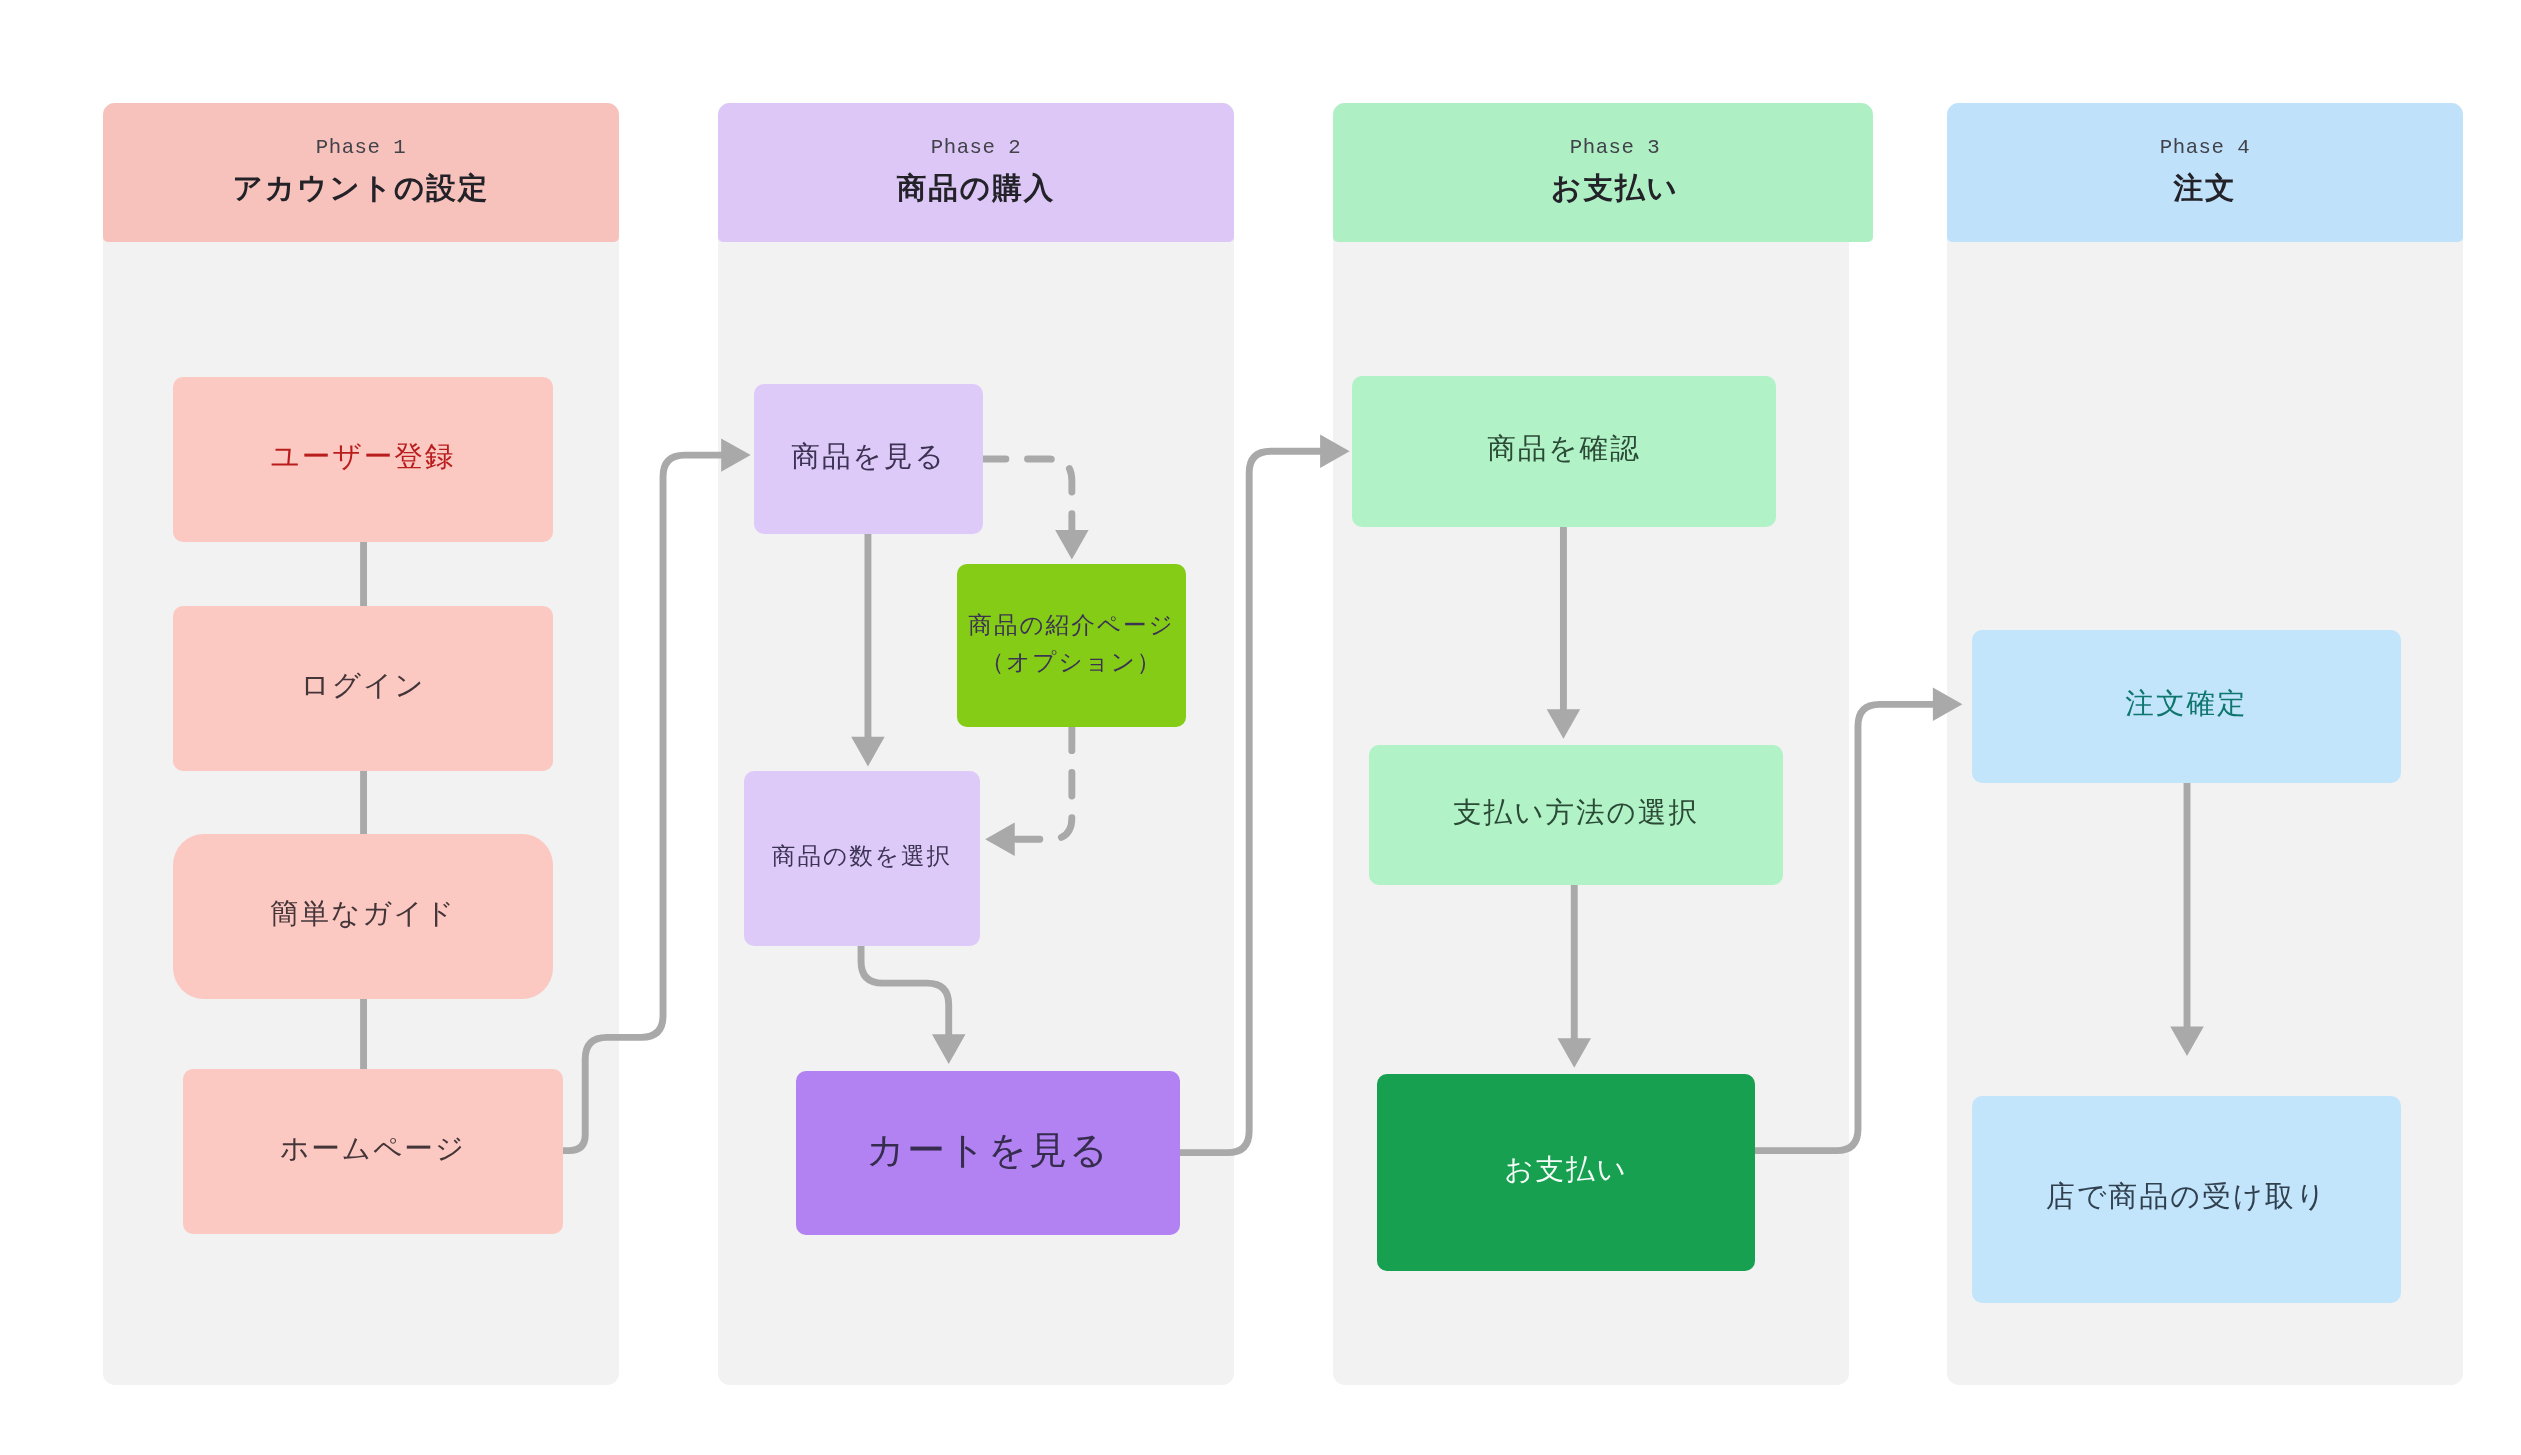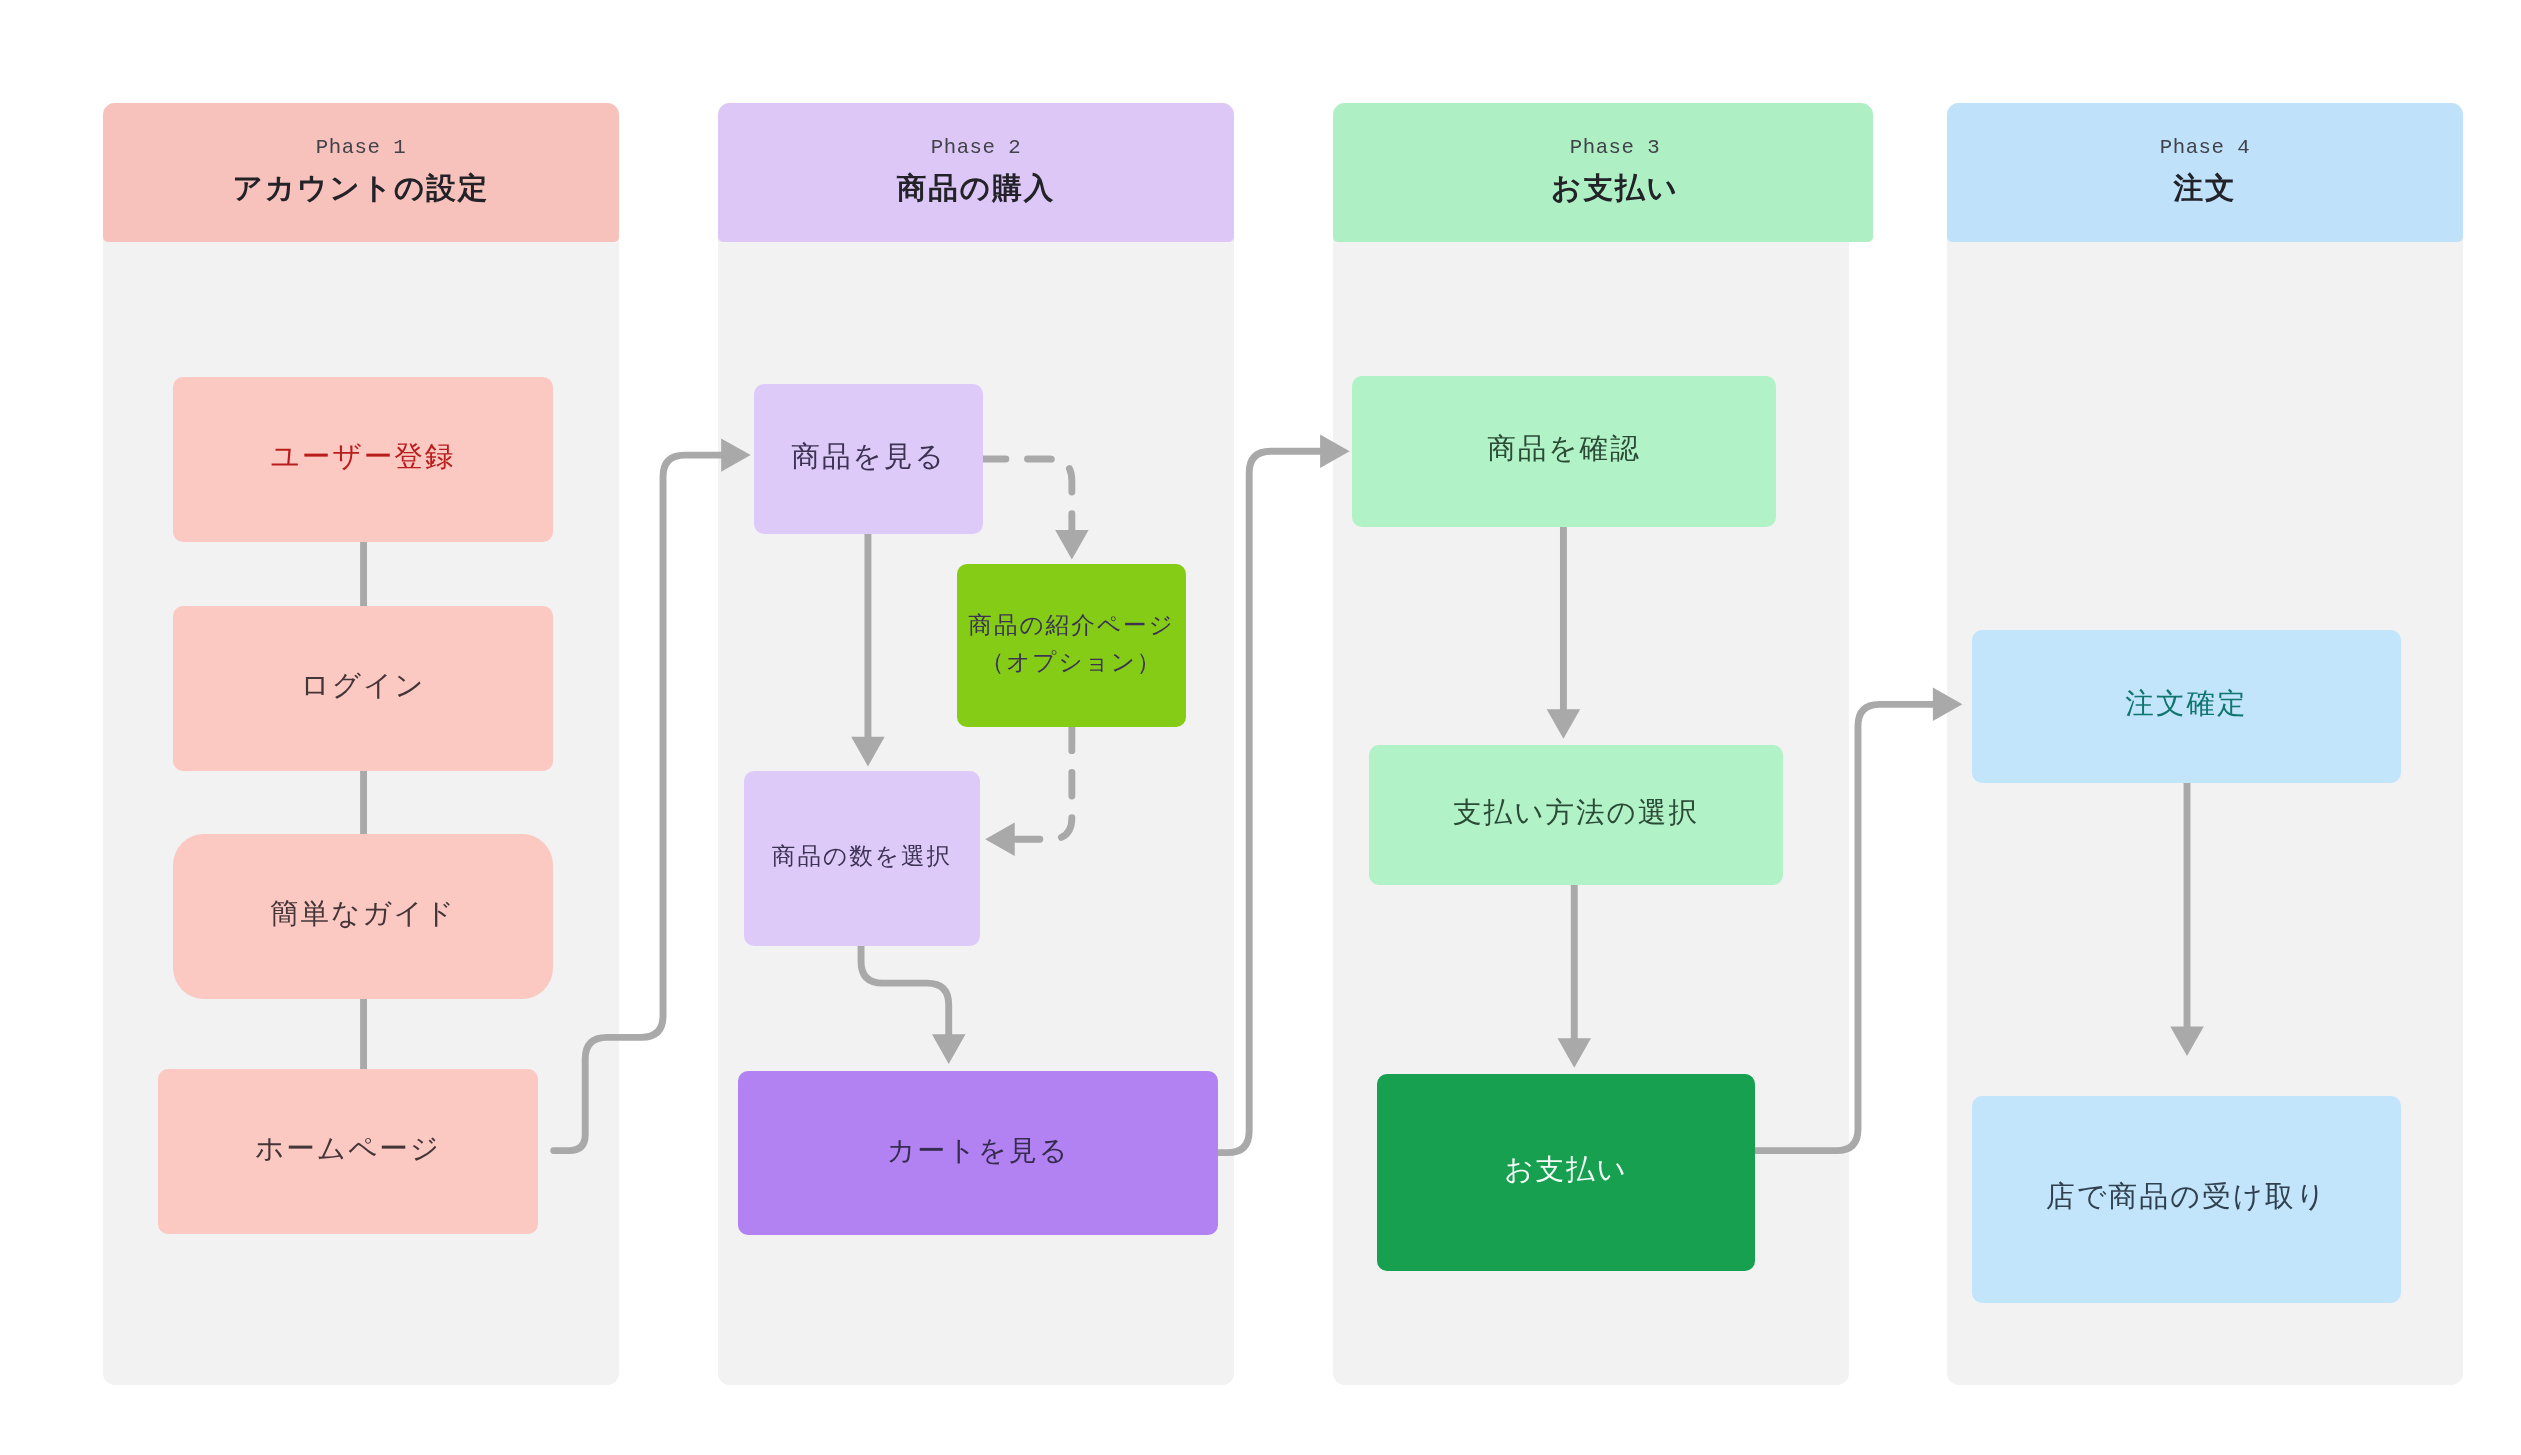--- a/index.html
+++ b/index.html
@@ -103,34 +103,34 @@
 
 <div class="node" style="left: 173px; top: 377px; width: 380px; height: 165px; background: rgb(251, 200, 194); color: #b91c1c; font-size: 28.6px;">
       <span>ユーザー登録</span>
     </div>
     <div class="node" style="left: 173px; top: 606px; width: 380px; height: 165px; background: rgb(251, 200, 194); color: rgb(67, 53, 56); font-size: 28.6px;">
       <span>ログイン</span>
     </div>
     <div class="node" style="left: 173px; top: 834px; width: 380px; height: 165px; background: rgb(251, 200, 194); color: rgb(67, 53, 56); font-size: 28.6px; border-radius: 31px;">
       <span>簡単なガイド</span>
     </div>
-    <div class="node" style="left: 158px; top: 1069px; width: 380px; height: 165px; background: rgb(251, 200, 194); color: rgb(67, 53, 56); font-size: 28.6px;">
+    <div class="node" style="left: 183px; top: 1069px; width: 380px; height: 165px; background: rgb(251, 200, 194); color: rgb(67, 53, 56); font-size: 28.6px;">
       <span>ホームページ</span>
     </div>
     <div class="node" style="left: 754px; top: 384px; width: 229px; height: 150px; background: rgb(222, 202, 249); color: rgb(60, 50, 83); font-size: 28.6px;">
       <span>商品を見る</span>
     </div>
     <div class="node" style="left: 957px; top: 564px; width: 229px; height: 163px; background: #84cc16; color: rgb(60, 50, 83); font-size: 23.6px;">
       <span>商品の紹介ページ</span>
       <span>（オプション）</span>
     </div>
     <div class="node" style="left: 744px; top: 771px; width: 236px; height: 175px; background: rgb(222, 202, 249); color: rgb(60, 50, 83); font-size: 23.6px;">
       <span>商品の数を選択</span>
     </div>
-    <div class="node" style="left: 738px; top: 1071px; width: 480px; height: 164px; background: rgb(178, 130, 242); color: rgb(53, 44, 78); font-size: 28px;">
+    <div class="node" style="left: 796px; top: 1071px; width: 384px; height: 164px; background: rgb(178, 130, 242); color: rgb(53, 44, 78); font-size: 38px;">
       <span>カートを見る</span>
     </div>
     <div class="node" style="left: 1352px; top: 376px; width: 424px; height: 151px; background: rgb(177, 242, 199); color: rgb(43, 74, 54); font-size: 28.6px;">
       <span>商品を確認</span>
     </div>
     <div class="node" style="left: 1369px; top: 745px; width: 414px; height: 140px; background: rgb(177, 242, 199); color: rgb(43, 74, 54); font-size: 28.6px;">
       <span>支払い方法の選択</span>
     </div>
     <div class="node" style="left: 1377px; top: 1074px; width: 378px; height: 197px; background: rgb(23, 160, 79); color: rgb(244, 252, 247); font-size: 28.6px;">
       <span>お支払い</span>

